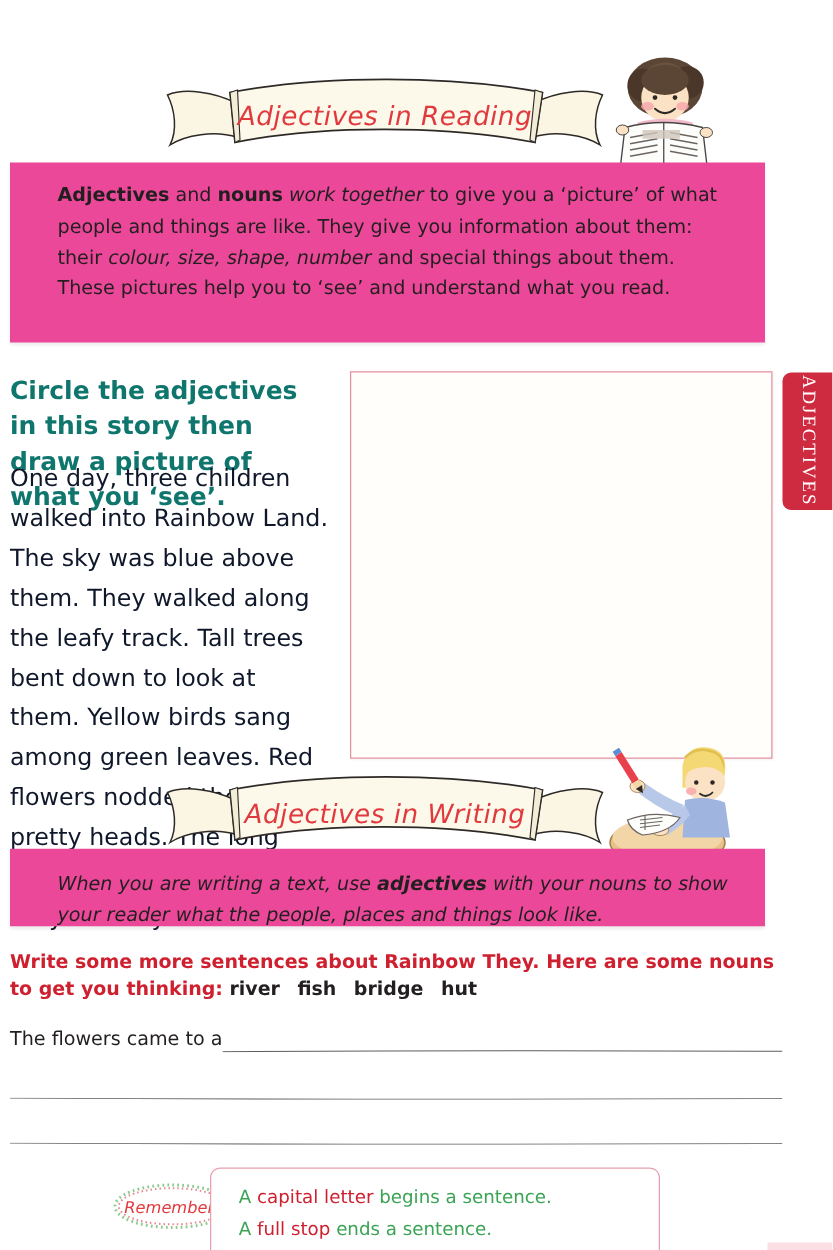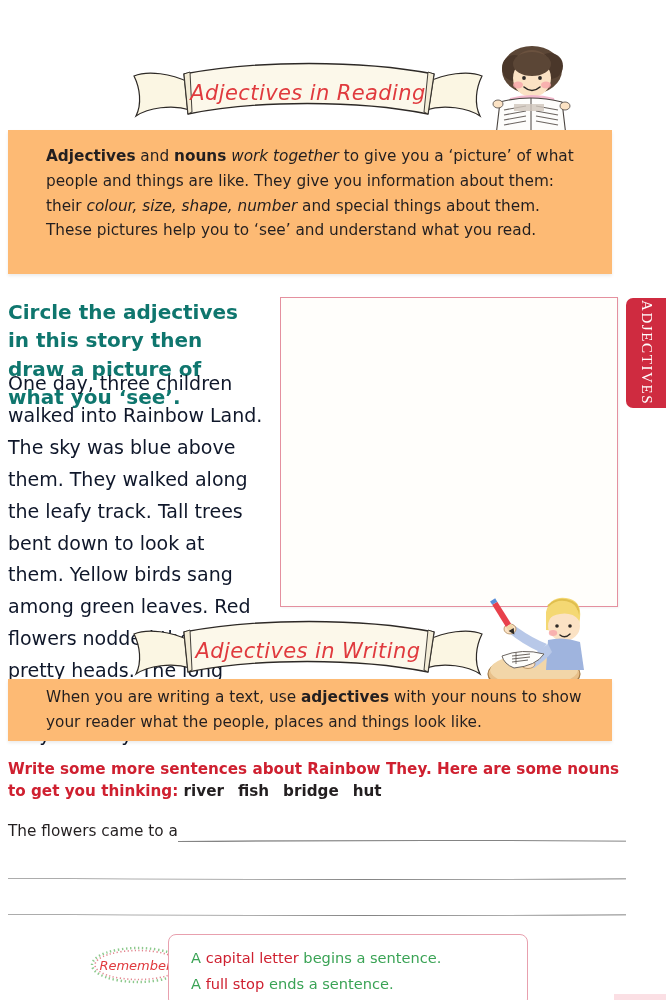--- a/index.html
+++ b/index.html
@@ -32,21 +32,21 @@
     font-family: "DejaVu Sans", sans-serif;
     font-size: 21px;
     fill: #e03a3e;
     font-style: italic;
     letter-spacing: 0.4px;
   }
 
   
   .greenbox {
     position: absolute;
-    background: #fdba74;
+    background: #ec4899;
     box-shadow: 0 2px 3px rgba(0,0,0,0.08);
   }
   .greenbox .inner {
     font-family: "DejaVu Sans", sans-serif;
     font-size: 15.3px;
     line-height: 1.62;
     color: #231f20;
     padding: 14px 28px 12px 38px;
   }
   .greenbox b { font-weight: bold; }
@@ -267,21 +267,21 @@
       <g stroke="#6b6560" stroke-width="1">
         <path d="M28 64 L46 62"></path>
           <path d="M28 67 L46 65"></path>
           <path d="M28 70 L44 68"></path>
       </g>
       <path d="M32 60 L32 72" stroke="#6b6560" stroke-width="0.9"></path>
     </svg>
   </div>
 
   <div class="greenbox" style="left:8px; top:643px; width:604px; height:62px;">
-    <div class="inner" style="padding-top:6px;">
+    <div class="inner" style="padding-top:16px;font-style:italic;">
       <span>When you are writing a text, use </span><b>adjectives</b><span> with your nouns to show your reader what the people, places and things look like.</span>
     </div>
   </div>
 
   <div class="prompt" style="left:8px; top:722px; width:620px;">
     <div>Write some more sentences about Rainbow They. Here are some nouns</div>
     <div>
       <span>to get you thinking:</span>
       <span class="nouns">
         <span>river</span><span>fish</span><span>bridge</span><span>hut</span>

